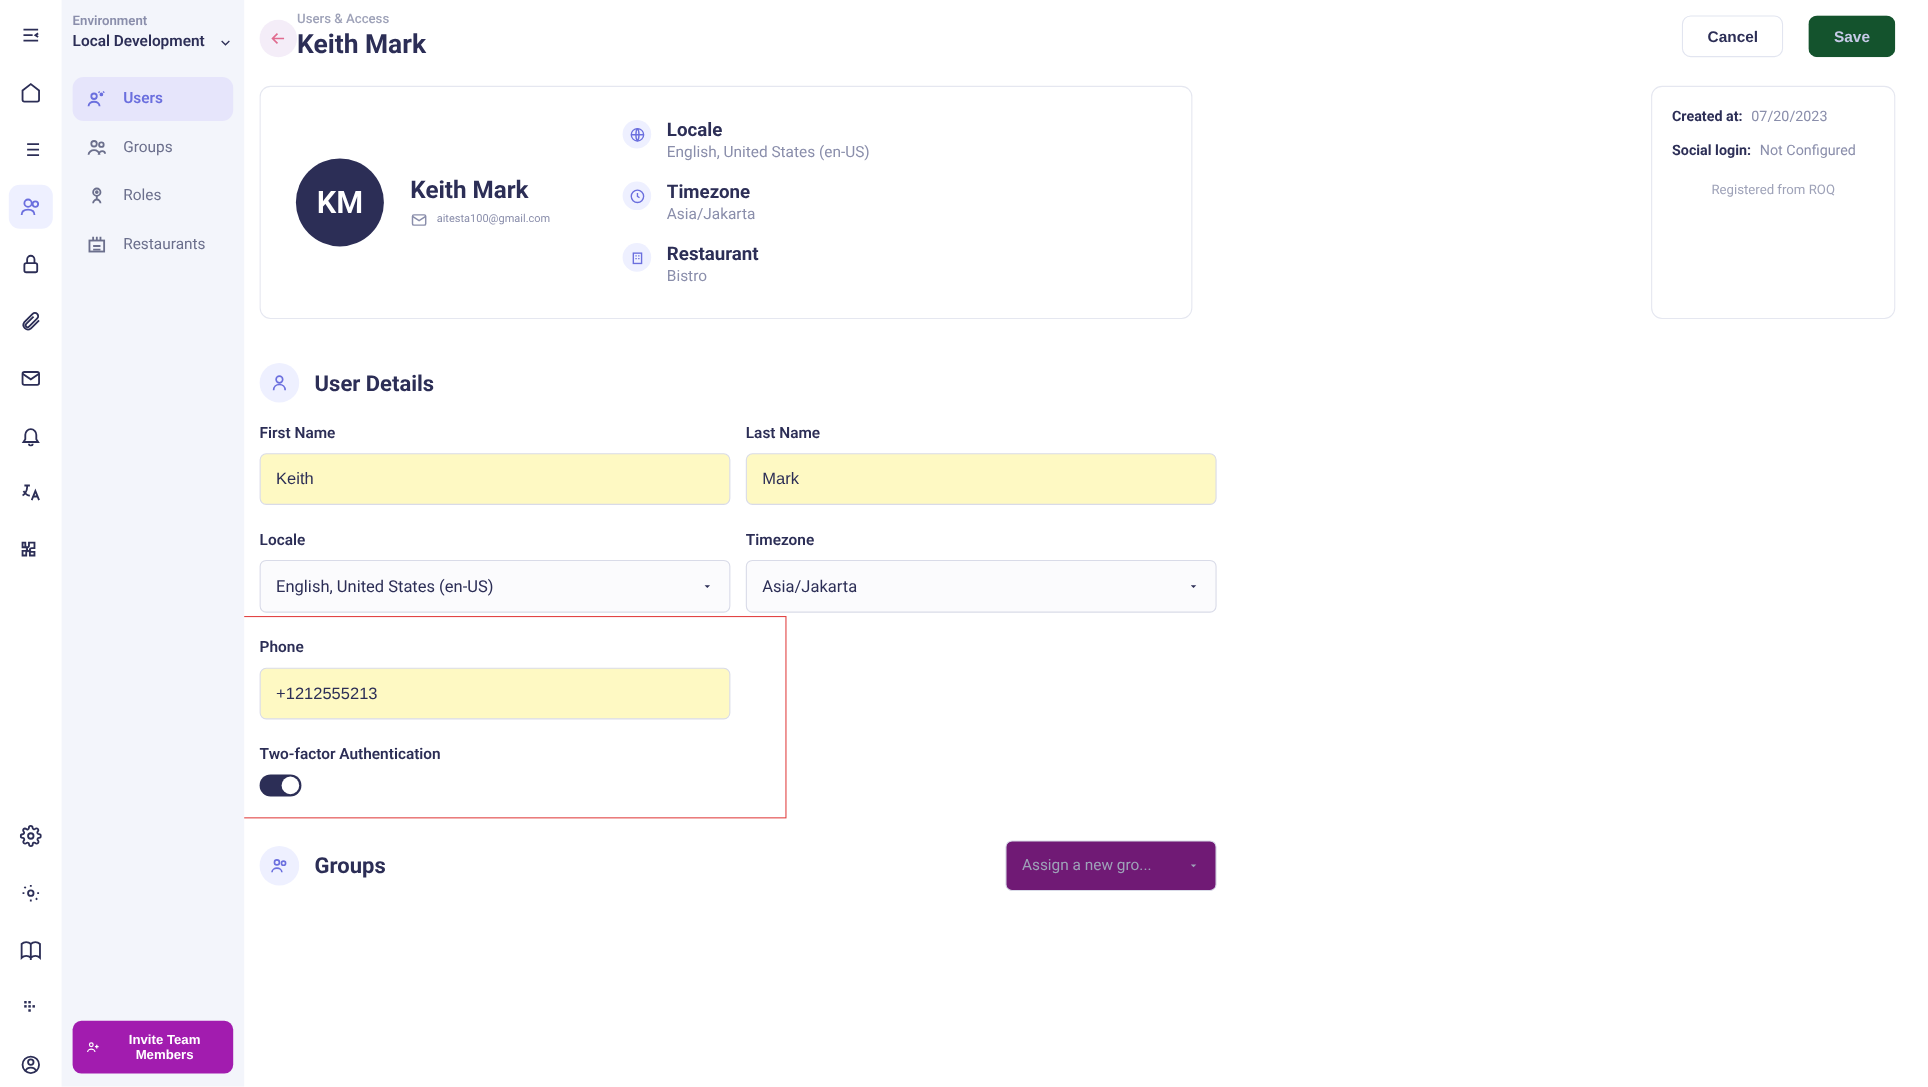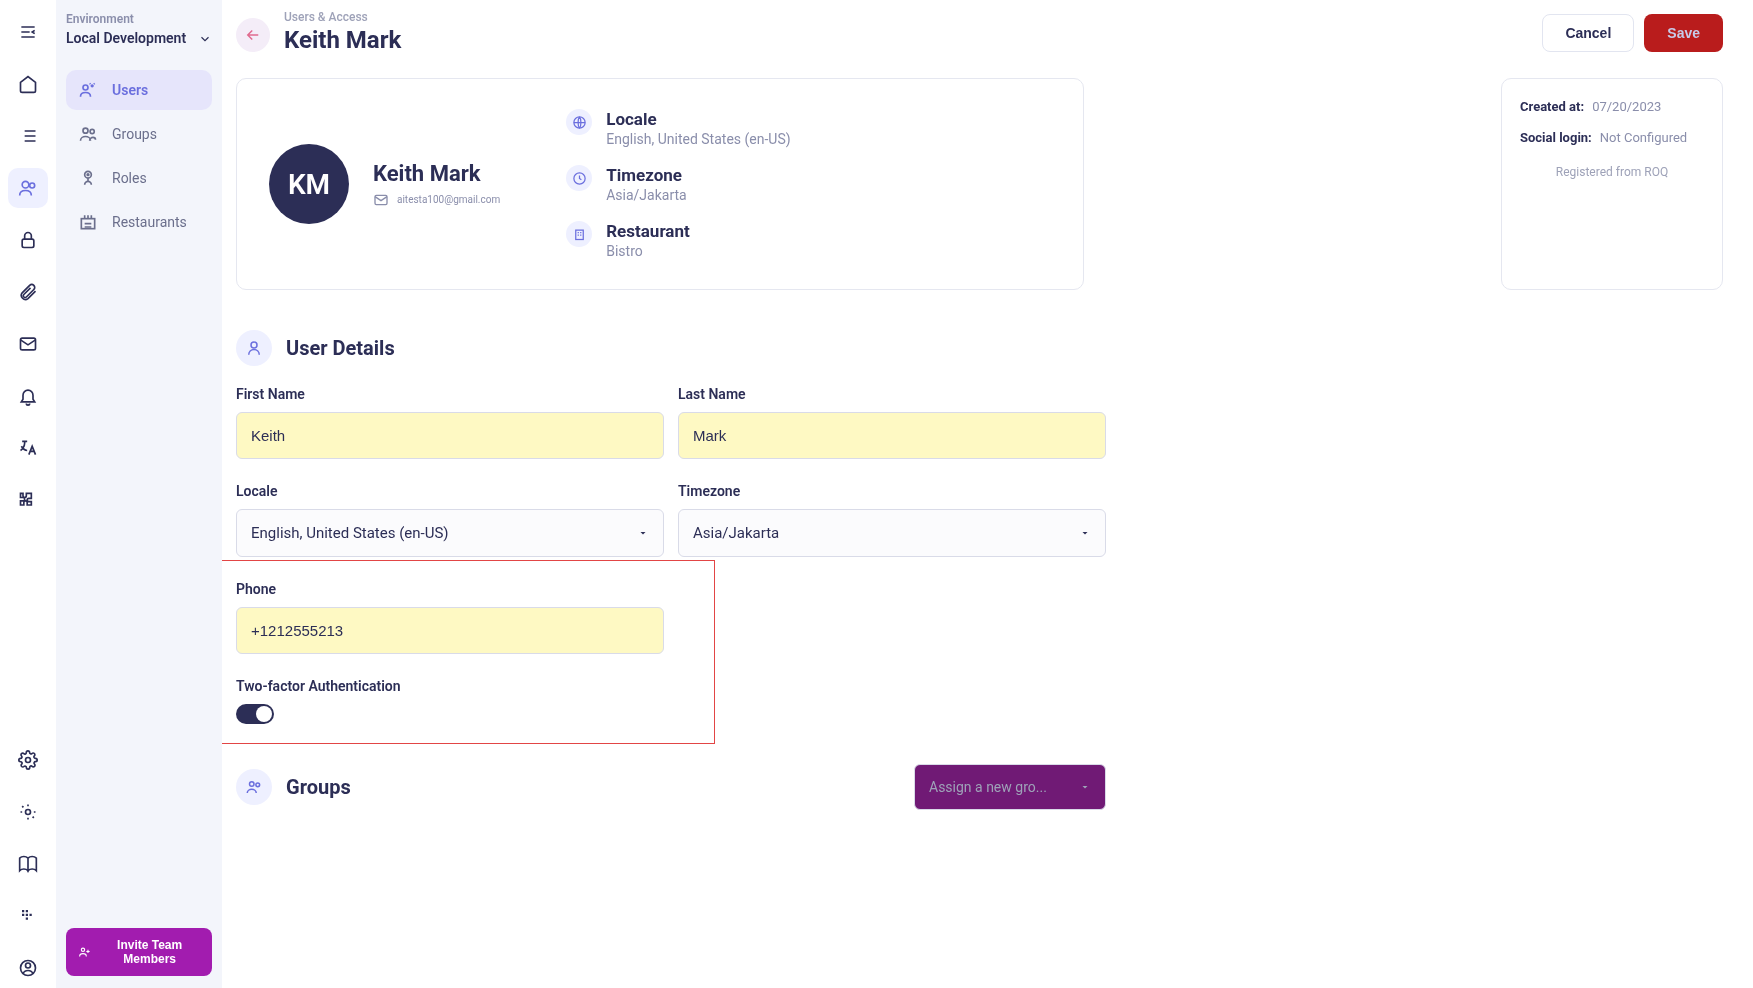--- a/index.html
+++ b/index.html
@@ -82,21 +82,20 @@
 }
 .main {
   flex: 1;
   padding: 10px 30px 30px 14px;
   overflow-y: auto;
   position: relative;
 }
 .header-row {
   display: flex;
   align-items: flex-start;
-  gap: 14px;
   padding-bottom: 24px;
   justify-content: center;
 }
 .back-btn {
   width: 34px; height: 34px;
   border-radius: 50%;
   background: #f4edf8;
   color: #e06b8f;
   display: flex; align-items: center; justify-content: center;
   cursor: pointer;
@@ -107,21 +106,21 @@
 .header-actions { margin-left: auto; display: flex; gap: 10px; margin-top: 4px; }
 .btn {
   border-radius: 8px;
   padding: 10px 22px;
   font-size: 14px;
   font-weight: 600;
   cursor: pointer;
   border: 1px solid transparent;
 }
 .btn-outline { background: #fff; border: 1px solid #e2e5f0; color: #2c2e56; }
-.btn-primary { background: #b91c1c; color: #c7cae8; }
+.btn-primary { background: #14532d; color: #c7cae8; margin-left: 13px; }
 .content-wrap { padding-left: 0; }
 .summary-row { display: flex; gap: 20px; align-items: stretch; }
 .summary-card {
   flex: 1;
   border: 1px solid #e5e7f0;
   border-radius: 10px;
   padding: 30px 32px;
   display: flex;
   gap: 36px;
   max-width: 848px;

